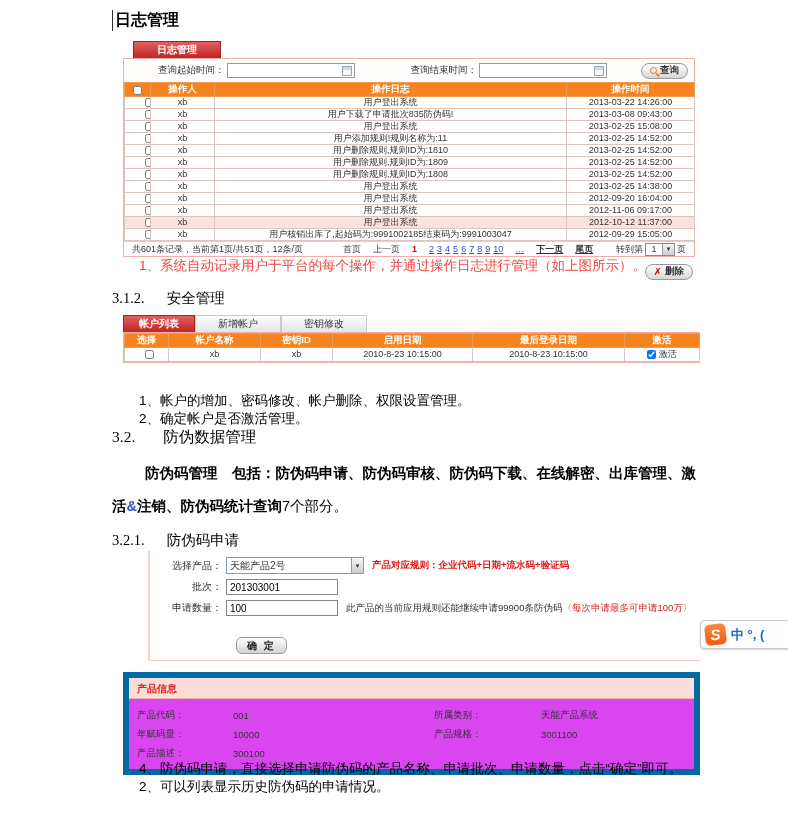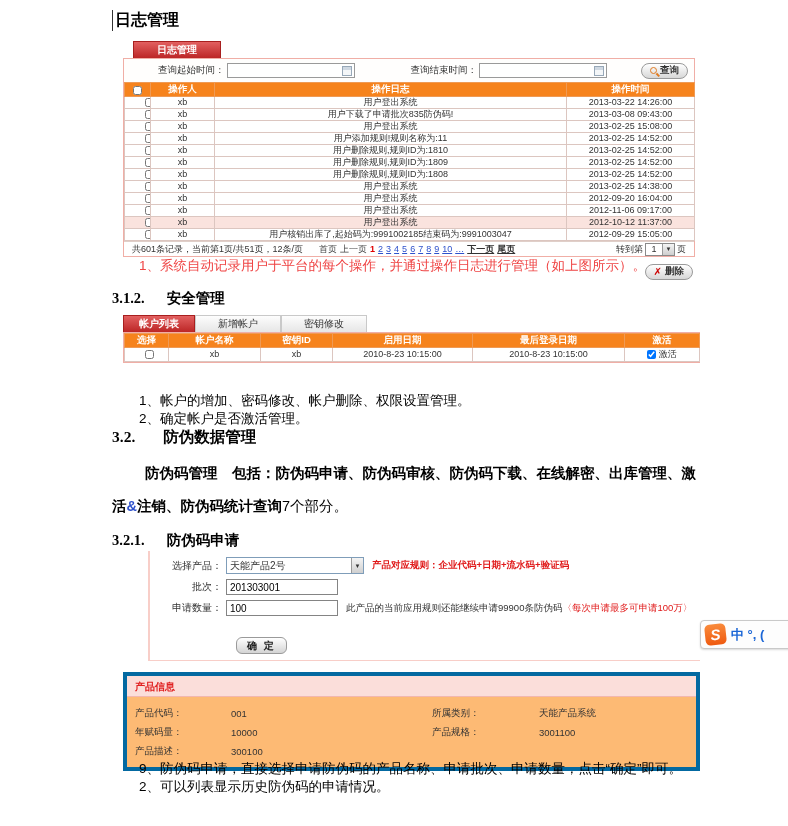--- a/index.html
+++ b/index.html
@@ -2,21 +2,21 @@
 <html><head>
 <meta charset="utf-8">
 <style>
   * { margin:0; padding:0; box-sizing:border-box; }
   body { background:#fff; font-family:"Liberation Sans","DejaVu Sans",sans-serif; }
   .doc { position:relative; width:788px; height:826px; background:#fff; overflow:hidden; }
 
   
   .h-main { position:absolute; left:112px; top:10px; font-size:16px; font-weight:bold; color:#000;
             border-left:1px solid #333; padding-left:2px; }
-  .sec { position:absolute; font-weight:bold; color:#000; }
+  .sec { position:absolute; font-weight:normal; color:#000; }
   .sec .num { font-family:"Liberation Serif",serif; }
   .sec .ttl { margin-left:22px; }
   .doc-line { position:absolute; font-size:13.5px; color:#ef4444; }
   .doc-list { position:absolute; font-size:13.5px; color:#000; line-height:18px; }
   .doc-list .li { padding-left:24px; text-indent:-24px; }
 
   
   .shot { position:absolute; }
   .tabstrip { display:flex; align-items:flex-end; }
   .tab { height:17px; line-height:16px; text-align:center; font-size:10px; border:1px solid #c9c9c9;
@@ -41,21 +41,21 @@
   table.grid { width:100%; border-collapse:collapse; table-layout:fixed; }
   .grid th { background:#f6831d; color:#fff; font-size:9.5px; font-weight:bold; height:14px; border:1px solid #ef9a55; }
   .grid td { font-size:9px; color:#333; text-align:center; border:1px solid #dcc6c0; background:#fff;
              height:11.6px; line-height:11px; padding:0 20px; overflow:hidden; white-space:nowrap; }
   .grid tr.hl td { background:#fae3de; }
   .grid input[type=checkbox] { width:9px; height:9px; margin:0; vertical-align:middle; }
   .log-grid .c-sel { width:26px; } .log-grid .c-user { width:64px; } .log-grid .c-log { width:352px; } .log-grid .c-time { width:128px; }
 
   .pagerow { display:flex; align-items:center; height:15px; font-size:9px; color:#333; padding:6px 8px;
              border-top:1px solid #e0cfc9; background:#fff; }
-  .pager-center { display:flex; align-items:center; gap:3px; margin-left:16px; }
+  .pager-center { display:flex; align-items:center; gap:12px; margin-left:40px; }
   .pg-dis { color:#444; }
   .pg-cur { color:#e00000; font-weight:bold; }
   .pg-links { display:inline-flex; gap:3px; }
   .pg-link { color:#2e51cc; text-decoration:underline; cursor:pointer; }
   .pg-next { color:#333; font-weight:bold; text-decoration:underline; cursor:pointer; }
   .goto { margin-left:auto; display:flex; align-items:center; gap:2px; }
   .goto-box { display:inline-flex; align-items:center; border:1px solid #8a8a8a; background:#fff; height:13px; cursor:pointer; }
   .goto-box .val { width:16px; text-align:center; }
   .dd-arrow { width:12px; height:100%; background:linear-gradient(#f4f4f4,#cfcfcf); border-left:1px solid #9a9a9a;
               font-size:6px; color:#333; display:inline-flex; align-items:center; justify-content:center; }
@@ -97,21 +97,21 @@
   
   .ime { position:absolute; left:700px; top:620px; width:95px; height:29px; background:#fdfdfd;
          border:1px solid #c9c9c9; border-radius:4px; display:flex; align-items:center; gap:5px; padding:0 4px;
          box-shadow:0 1px 2px rgba(0,0,0,.15); }
   .ime-s { width:21px; height:21px; background:linear-gradient(#f98b3c,#ef5a10); border-radius:5px; color:#fff;
            font-weight:bold; font-size:15px; font-style:italic; display:flex; align-items:center; justify-content:center;
            transform:rotate(-6deg); }
   .ime-txt { color:#1b66d6; font-size:13px; font-weight:bold; white-space:nowrap; }
 
   
-  .pinfo { position:absolute; left:123px; top:672px; width:577px; border:4px solid #0369a1; background:#fdba74; }
+  .pinfo { position:absolute; left:123px; top:672px; width:577px; border:6px solid #0369a1; background:#d946ef; }
   .pinfo-head { height:21px; line-height:21px; background:#fbdeda; border-bottom:1px solid #f2b7b0;
                 color:#e02020; font-weight:bold; font-size:10px; padding-left:8px; }
   .pinfo-body { padding:7px 0 6px 0; }
   .prow { display:flex; height:19px; align-items:center; font-size:9.5px; color:#333; }
   .prow .pl1 { width:80px; padding-left:8px; }
   .prow .pv1 { width:225px; padding-left:24px; }
   .prow .pl2 { width:85px; }
   .prow .pv2 { padding-left:22px; }
 </style>
 </head>
@@ -380,17 +380,17 @@
           <span class="pl1">产品描述：</span>
           <span class="pv1">300100</span>
           <span class="pl2"></span>
           <span class="pv2"></span>
         </div>
       </div>
   </div>
 
   <div class="doc-list" style="left:139px; top:760px; width:576px;">
 
-  <div class="li">9、防伪码申请，直接选择申请防伪码的产品名称、申请批次、申请数量，点击“确定”即可。</div>
+  <div class="li">4、防伪码申请，直接选择申请防伪码的产品名称、申请批次、申请数量，点击“确定”即可。</div>
       <div class="li">2、可以列表显示历史防伪码的申请情况。</div>
     </div>
 
 </div>
 
 </body></html>

